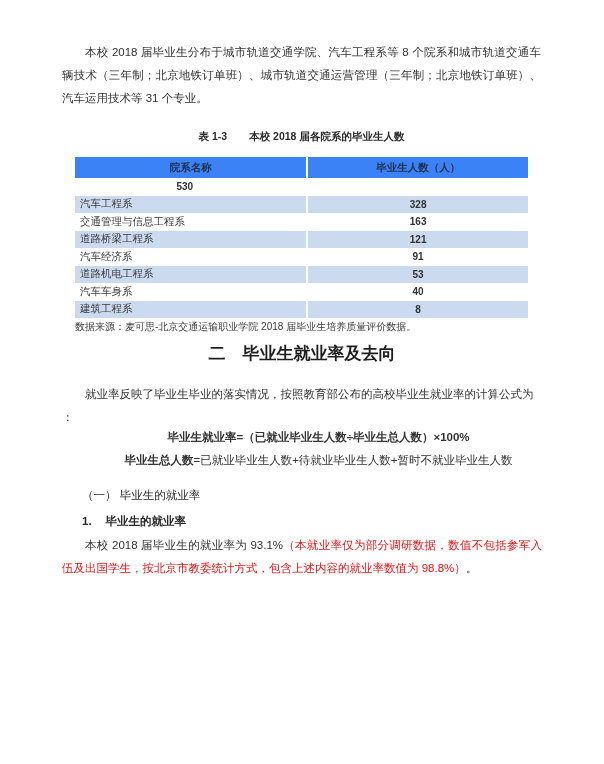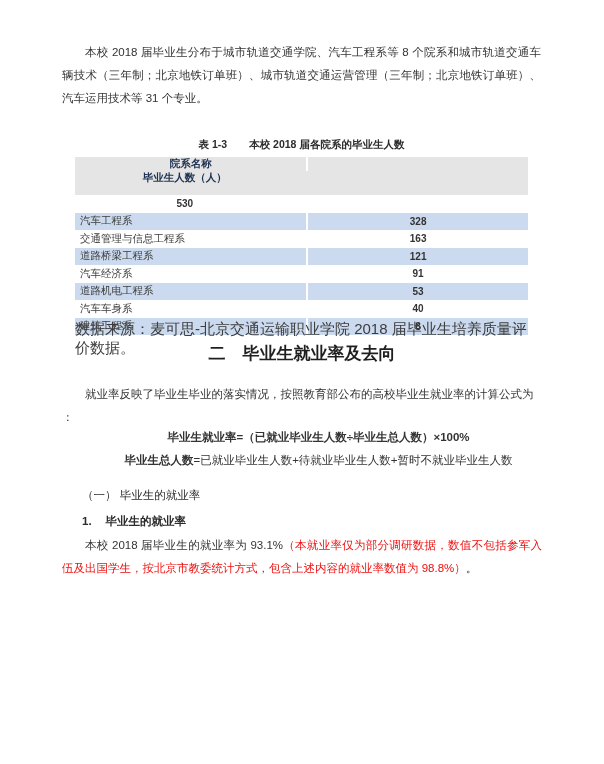--- a/index.html
+++ b/index.html
@@ -15,50 +15,50 @@
   .body-text {
     font-size:11.5px;
     line-height:23px;
     color:#333333;
   }
   .para1 {
     position:absolute; top:41px; left:62px; width:479px;
     text-align:justify; text-indent:2em;
   }
   .tbl-caption {
-    position:absolute; top:138px; left:75px; width:453px;
+    position:absolute; top:130px; left:75px; width:453px;
     text-align:center; font-size:10.5px; font-weight:bold; color:#2b2b2b;
   }
   .tbl-caption .cap-label { margin-right:22px; }
   .tbl {
     position:absolute; top:157px; left:75px; width:453px;
   }
   .tbl-row { display:flex; width:100%; }
-  .tbl-header { height:38px; background:#e5e5e5;flex-direction:column; }
+  .tbl-header { height:21px; background:#3b82f6; }
   .tbl-header .cell {
     font-weight:bold; color:#1e3150; font-size:10.5px;
     display:flex; align-items:center; justify-content:center;
   }
   .cell-name {
     width:51.5%; border-right:2px solid #ffffff;
     display:flex; align-items:center;
     padding-left:5px;
     font-size:10.5px; color:#3d3d3d;
   }
   .cell-count {
     width:48.5%;
     display:flex; align-items:center; justify-content:center;
     font-size:10px; font-weight:bold; color:#333333;
   }
   .data-row { height:17.5px; background:#ffffff; }
   .data-row.banded { background:#cbdaee; }
   .tbl-header .cell-name { justify-content:center; padding-left:0; }
   .source-note {
     position:absolute; top:320px; left:75px; width:460px;
-    font-size:15px; color:#3d3d3d;
+    font-size:10px; color:#3d3d3d;
   }
   .section-heading {
     position:absolute; top:342px; left:0; width:604px;
     text-align:center; font-size:17px; font-weight:bold; color:#1f1f1f;
   }
   .section-heading .sec-num { margin-right:17px; }
   .intro {
     position:absolute; top:383px; left:62px; width:479px;
     text-align:justify;
   }

